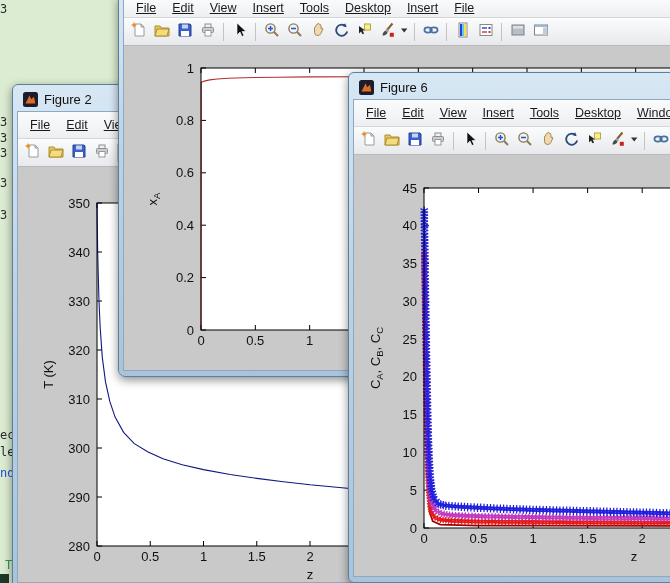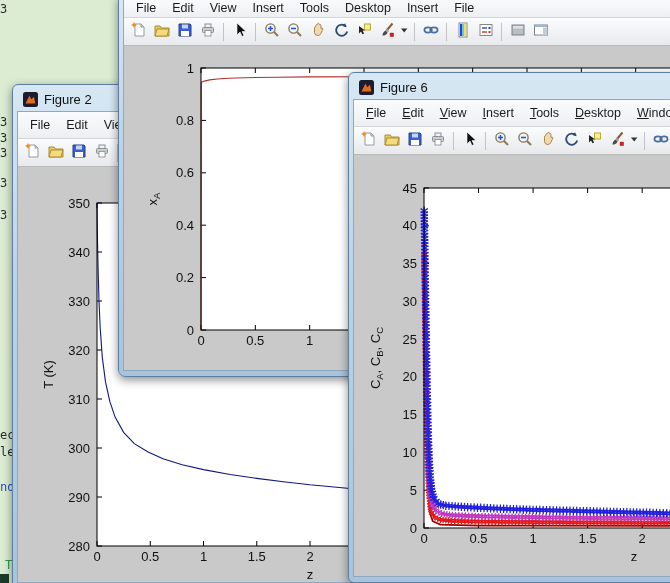--- a/index.html
+++ b/index.html
@@ -17,21 +17,21 @@
     background:linear-gradient(180deg,#d7e7f4 0%,#bcd3e6 40%,#a9c4da 100%);
     box-shadow:0 3px 10px rgba(0,0,0,.45);
     padding:2px 4px 5px 4px;box-sizing:border-box;}
   .titlebar{height:24px;display:flex;align-items:center;gap:6px;padding:0 6px;flex:0 0 auto;}
   .titlebar .title{font-size:13px;color:#111;}
   .winbody{flex:1 1 auto;display:flex;flex-direction:column;background:#f0f0f0;
     border:1px solid #8ea8c0;overflow:hidden;min-height:0;}
   .menubar{flex:0 0 auto;height:26px;display:flex;align-items:center;gap:0;
     background:linear-gradient(180deg,#fafbfc,#edeff2);border-bottom:1px solid #d6d6d6;
     font-size:12.5px;color:#1a1a1a;padding:0 4px;}
-  .menu-item{padding:2px 8px;}
+  .menu-item{padding:2px 8px;text-decoration:underline;}
   .toolbar{flex:0 0 auto;height:27px;display:flex;align-items:center;gap:2px;
     background:linear-gradient(180deg,#fbfcfd,#e7e9ec);border-bottom:1px solid #b9b9b9;padding:0 4px;}
   .tb-btn{width:21px;height:21px;display:flex;align-items:center;justify-content:center;flex:0 0 auto;}
   .tb-btn.narrow{width:10px;}
   .tb-sep{width:1px;height:18px;background:#c3c3c3;margin:0 3px;flex:0 0 auto;}
   .client{flex:1 1 auto;position:relative;background:#c9c9c9;min-height:0;}
   .chart{position:absolute;pointer-events:none;}
 
   
   #win-figure2{left:118px;top:-4px;width:582px;height:381px;z-index:2;border-radius:0 0 7px 7px;}
@@ -50,21 +50,21 @@
   <div id="editor">
     <div id="editor-frags">
         <span class="frag" style="left: 0px; top: 2px; color: rgb(42, 42, 42);">3</span>
         <span class="frag" style="left: 0px; top: 115px; color: rgb(42, 42, 42);">3</span>
         <span class="frag" style="left: 0px; top: 131px; color: rgb(42, 42, 42);">3</span>
         <span class="frag" style="left: 0px; top: 146px; color: rgb(42, 42, 42);">3</span>
         <span class="frag" style="left: 0px; top: 176px; color: rgb(42, 42, 42);">3</span>
         <span class="frag" style="left: 0px; top: 208px; color: rgb(42, 42, 42);">3</span>
         <span class="frag" style="left: 0px; top: 428px; color: rgb(42, 42, 42);">ect</span>
         <span class="frag" style="left: 0px; top: 445px; color: rgb(42, 42, 42);">ler</span>
-        <span class="frag" style="left: 0px; top: 480px; color: #1d4ed8;">nd</span>
+        <span class="frag" style="left: 0px; top: 466px; color: #1d4ed8;">nd</span>
         <span class="frag" style="left: 5px; top: 558px; color: rgb(46, 158, 79);">T</span>
       </div>
     <div class="corner"></div>
   </div>
 
   <div class="win" id="win-figure1">
     <div class="titlebar">
       <span class="matlab-icon"><svg width="15" height="15" viewBox="0 0 15 15">
             <rect x="0" y="0" width="15" height="15" rx="2.5" fill="#1c1c2e"></rect>
             <path d="M2.5,11.5 L6.5,3.5 L8.3,7.2 L11,4.8 L12.3,11.5 Z" fill="#e06c1e"></path>

